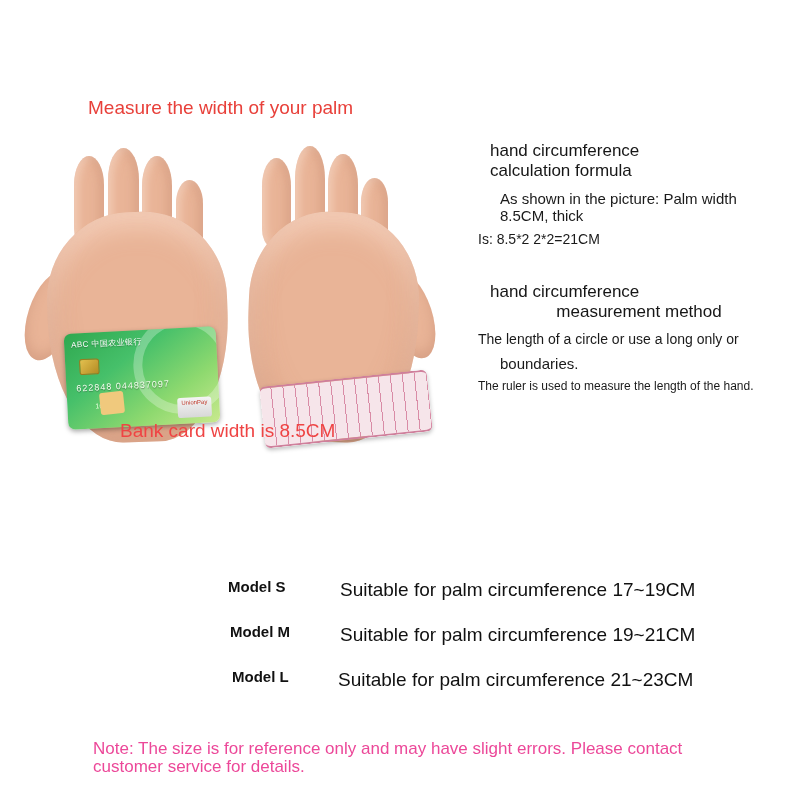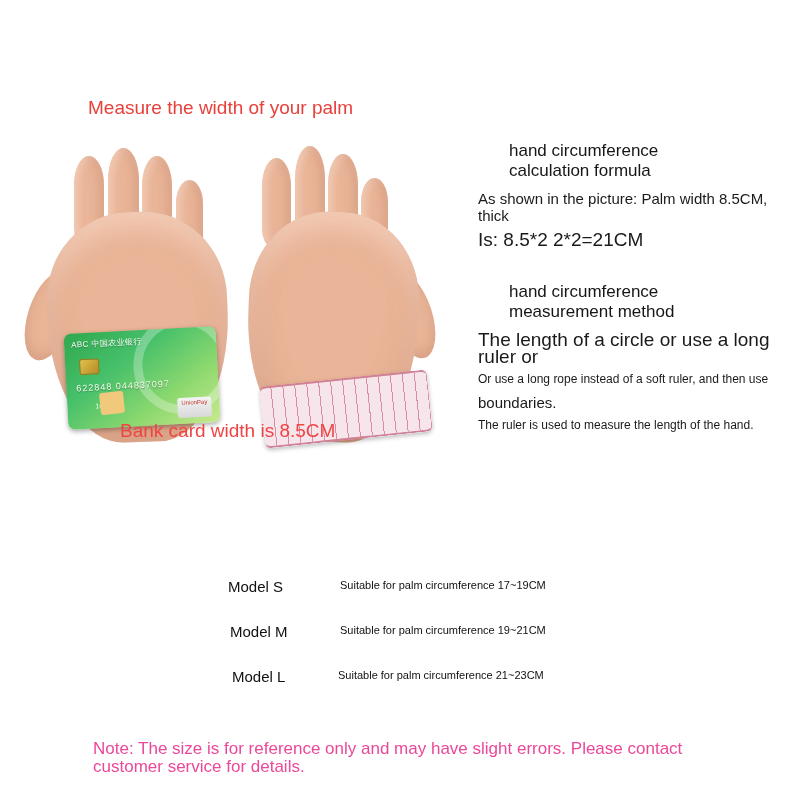--- a/index.html
+++ b/index.html
@@ -205,56 +205,58 @@
     top: 140px;
     width: 310px;
   }
   .sec-title {
     font-size: 17px;
     line-height: 22px;
     color: #161616;
     margin-bottom: 8px;
   }
   .sec-title.ind {
-    margin-left: 31px;
+    margin-left: 12px;
   }
   .body-line {
-    font-size: 19px;
+    font-size: 14px;
     line-height: 17px;
     color: #1a1a1a;
     margin-bottom: 7px;
   }
   .body-line.small {
     font-size: 12px;
     line-height: 15px;
   }
   .body-line.big {
     font-size: 15px;
+    margin-left: 22px;
   }
   .gap { height: 26px; }
 
   
   .models {
     position: absolute;
     left: 228px;
     top: 578px;
     width: 540px;
   }
   .model-row {
     position: relative;
     height: 45px;
   }
   .model-name {
     position: absolute;
     font-size: 15px;
     color: #111;
+    font-weight: bold;
   }
   .model-desc {
     position: absolute;
-    font-size: 11px;
+    font-size: 19px;
     color: #111;
   }
   .row-0 .model-name { left: 0px; top: 0; }
   .row-0 .model-desc { left: 112px; top: 1px; }
   .row-1 .model-name { left: 2px; top: 0; }
   .row-1 .model-desc { left: 112px; top: 1px; }
   .row-2 .model-name { left: 4px; top: 0; text-align: center; }
   .row-2 .model-desc { left: 110px; top: 1px; }
 
   
@@ -313,24 +315,23 @@
 
     <div class="sec-title ind">hand circumference</div>
     <div class="sec-title ind" style="margin-top:-10px;">calculation formula</div>
 
     <div class="body-line big">As shown in the picture: Palm width 8.5CM, thick</div>
     <div class="body-line">Is: 8.5*2 2*2=21CM</div>
 
     <div class="gap"></div>
 
     <div class="sec-title ind">hand circumference</div>
-    <div class="sec-title ind" style="margin-top:-10px;">measurement method</div>
-
-    <div class="body-line">The length of a circle or use a long ruler or</div>
-    <div class="body-line small">Or use a long rope instead of a soft ruler, and then use</div>
+    <div class="sec-title ind" style="margin-top:-10px;text-align:center;">measurement method</div>
+
+    <div class="body-line">The length of a circle or use a long only or</div>
     <div class="body-line big">boundaries.</div>
     <div class="body-line small">The ruler is used to measure the length of the hand.</div>
   </div>
 
   <div class="models">
     <div class="model-row row-0">
       <div class="model-name">Model S</div>
       <div class="model-desc">Suitable for palm circumference 17~19CM</div>
     </div>
     <div class="model-row row-1">

